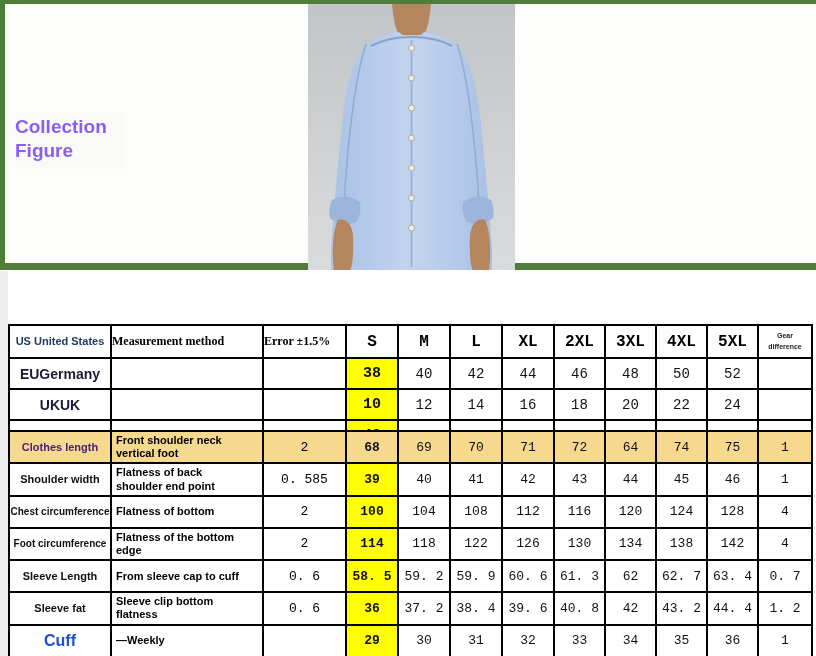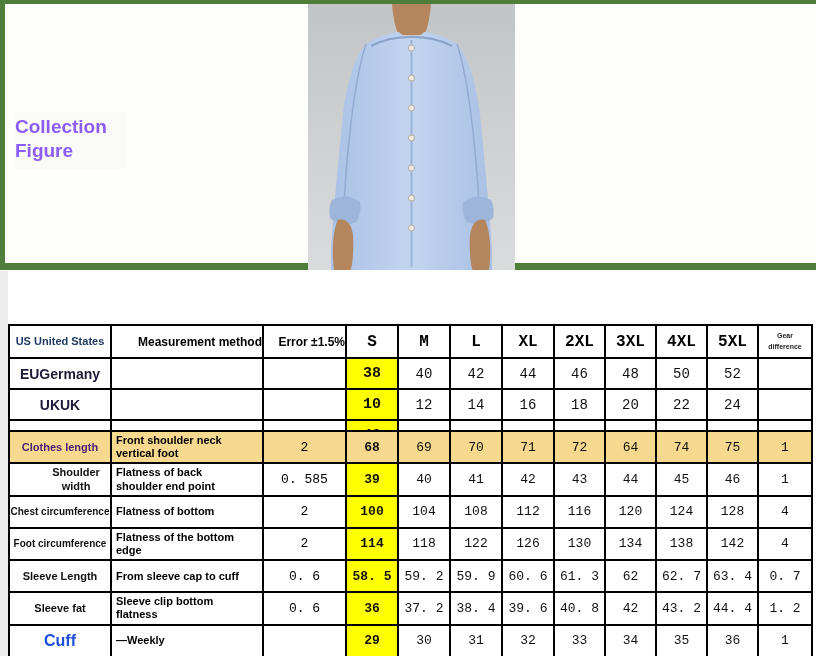--- a/index.html
+++ b/index.html
@@ -21,37 +21,37 @@
   
   table{position:absolute;border-collapse:collapse;table-layout:fixed;background:#fff;}
   #table1{left:8px;top:288px;margin-top:36px;}
   #table2{left:8px;top:430px;}
   td{border:2px solid #000;padding:0;vertical-align:middle;overflow:hidden;}
   #table1 tr{height:31px;}
   #table1 tr.hdr{height:33px;}
   #table2 tr{height:32px;}
 
   .lbl-head{font-size:11px;font-weight:bold;color:#203a60;text-align:center;line-height:1.25;}
-  .mm-head,.err-head{font-size:12px;font-weight:bold;text-align:right;}
+  .mm-head,.err-head{font-size:12px;font-weight:bold;text-align:left;font-family:Liberation Serif, serif;}
   .size-head{font-family:"Liberation Mono","DejaVu Sans Mono",monospace;font-size:16px;font-weight:bold;text-align:center;}
   .gear-head{font-size:7px;font-weight:bold;text-align:center;white-space:pre-line;line-height:1.5;color:#222;}
 
   .country{font-size:14px;font-weight:bold;color:#1b1b38;text-align:center;}
   .num{font-family:"Liberation Mono","DejaVu Sans Mono",monospace;font-size:14px;text-align:center;color:#111;}
   #table2 .num{font-size:13px;}
   .s-col{background:#ffff00;font-weight:bold;font-size:15px;}
   .method{font-size:11px;font-weight:bold;text-align:left;padding:2px 17px 2px 4px;line-height:1.2;}
   .err{font-family:"Liberation Mono","DejaVu Sans Mono",monospace;font-size:13px;text-align:center;}
 
   tr.tan td{background:#f6d98f;}
   tr.tan td.s-col{background:#f6d98f;}
 
   .rl{font-weight:bold;text-align:center;line-height:1.2;}
   .rl-0{color:#4b2176;font-size:11px;}
-  .rl-1{font-size:11px;color:#111;padding-left:32px;}
+  .rl-1{font-size:11px;color:#111;}
   .rl-2,.rl-3{font-size:10px;color:#111;}
   .rl-4,.rl-5{font-size:11px;color:#111;}
   .rl-6{font-size:16px;color:#1d4ed8;}
 </style>
 </head>
 <body>
 
 <div class="page">
 
   <div class="top-frame">

